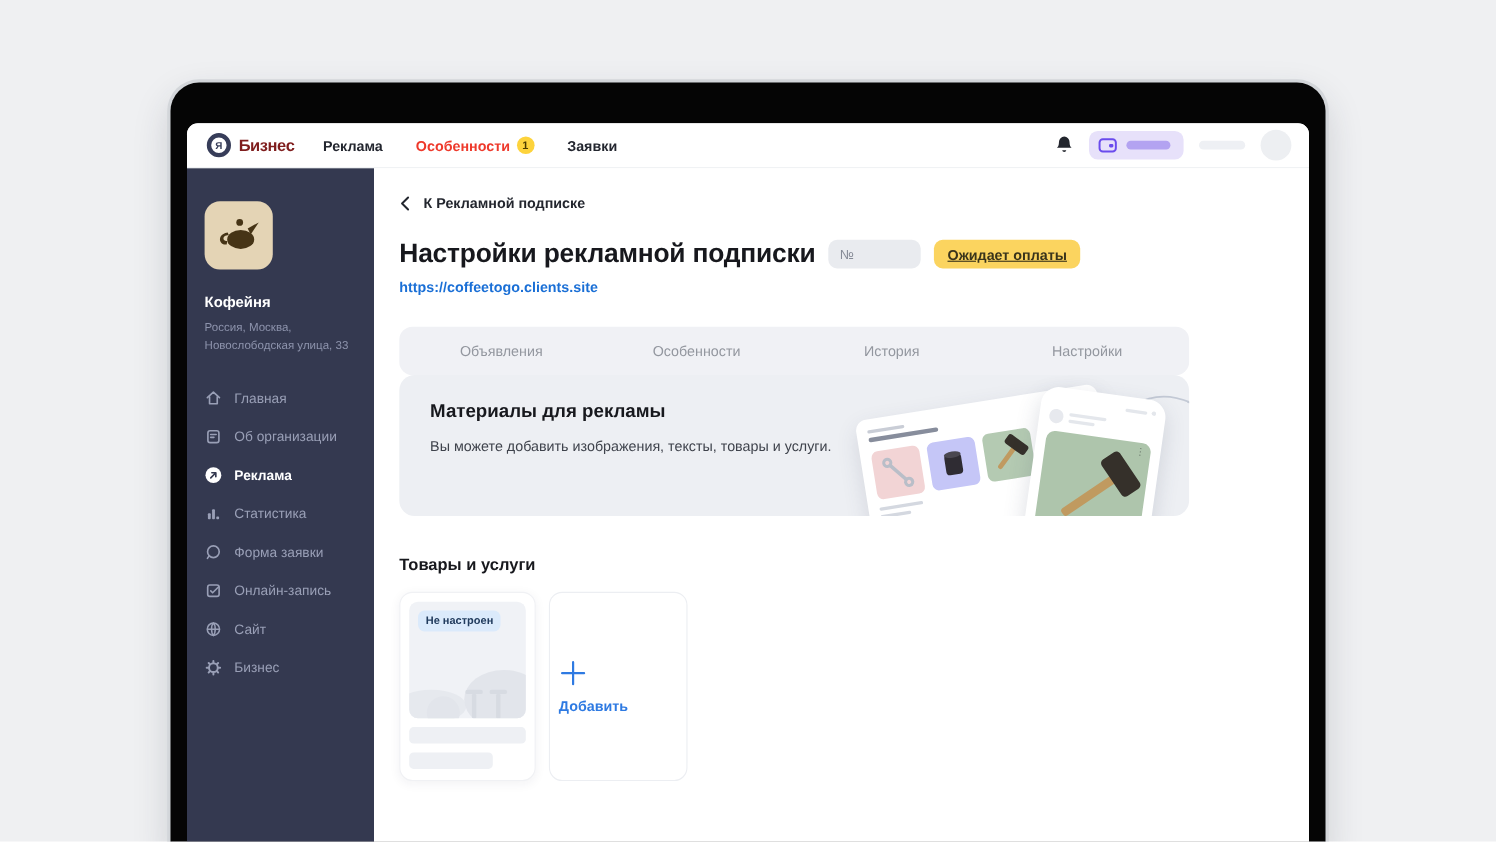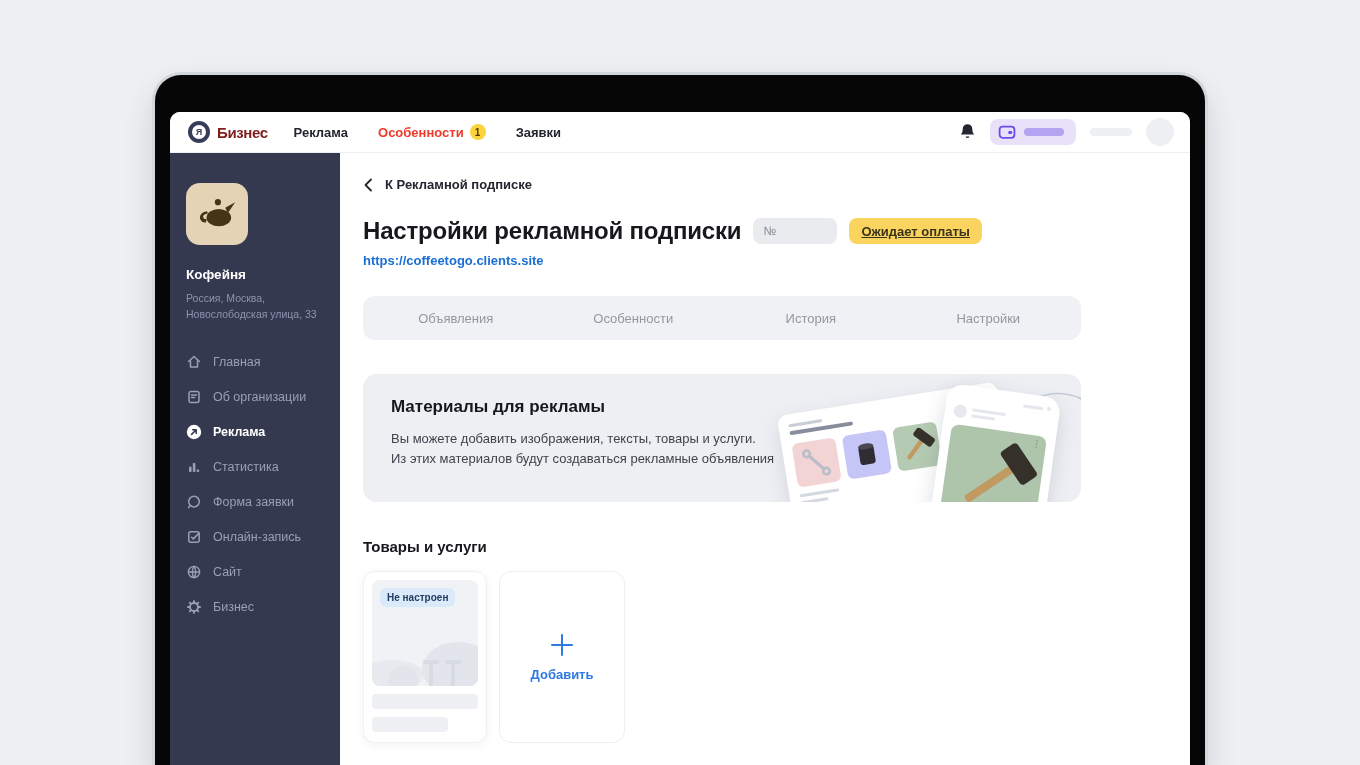--- a/index.html
+++ b/index.html
@@ -48,21 +48,21 @@
     display:flex;align-items:center;padding-left:10px;box-sizing:border-box;}
   .status-badge{height:26px;background:#fbd45f;border-radius:8px;font-size:13px;font-weight:600;color:#39341b;
     display:flex;align-items:center;padding:0 12px;text-decoration:underline;}
   .site-link{margin-top:8px;font-size:13px;font-weight:700;color:#1a6fd6;text-decoration:none;display:inline-block;cursor:pointer;}
 
   .tabs{margin-top:27px;width:718px;height:44px;background:#f0f1f5;border-radius:12px;display:flex;padding:4px;box-sizing:border-box;}
   .tab{flex:1;display:flex;align-items:center;justify-content:center;font-size:13px;color:#93979f;border-radius:9px;cursor:pointer;}
   .tab.active{background:#fff;color:#1e2126;font-weight:500;box-shadow:0 1px 5px rgba(40,50,70,.12);}
 
   
-  .promo{margin-top:34px;width:718px;height:128px;background:#edeff3;border-radius:14px;position:relative;overflow:hidden;}
+  .promo{width:718px;height:128px;background:#edeff3;border-radius:14px;position:relative;overflow:hidden;}
   .promo-text{position:absolute;left:28px;top:23px;z-index:2;}
   .promo-title{font-size:17px;font-weight:700;color:#17181d;}
   .promo-desc{margin-top:12px;font-size:13px;color:#3f434c;line-height:1.5;}
   .promo-illo{position:absolute;left:410px;top:0;width:308px;height:128px;}
   .promo-card{position:absolute;left:12px;top:24px;width:222px;height:122px;background:#fff;border-radius:10px;
     transform:rotate(-9deg);box-shadow:0 8px 20px rgba(60,70,100,.15);padding:10px;box-sizing:border-box;}
   .pc-line1{width:34px;height:3px;background:#c9cdd6;border-radius:2px;}
   .pc-line2{width:64px;height:4px;background:#878d9c;border-radius:2px;margin-top:4px;}
   .pc-tiles{display:flex;gap:7px;margin-top:9px;}
   .pc-tile{width:44px;height:44px;border-radius:6px;position:relative;overflow:hidden;flex:none;}
@@ -94,21 +94,21 @@
   .nc-badge{position:absolute;left:8px;top:8px;background:#dbeafb;color:#223c5e;font-size:10px;font-weight:600;
     padding:4px 7px;border-radius:6px;z-index:2;}
   .land-hill-l{position:absolute;left:-12px;bottom:-4px;width:64px;height:30px;background:#e6e9ee;border-radius:50%;}
   .land-hill-r{position:absolute;right:-16px;bottom:-10px;width:72px;height:54px;background:#e2e5eb;border-radius:50%;}
   .land-bush{position:absolute;left:16px;bottom:-10px;width:30px;height:30px;background:#e2e5eb;border-radius:50%;}
   .tree{position:absolute;bottom:0;width:18px;height:26px;}
   .tree .t-top{width:16px;height:3.5px;background:#d7dbe2;border-radius:2px;margin:0 auto;}
   .tree .t-stem{width:3.5px;height:22px;background:#d7dbe2;margin:0 auto;border-radius:1px;}
   .bar{height:15px;background:#eef0f4;border-radius:4px;margin-top:8px;}
   .bar.short{width:72%;}
-  .card.add{width:126px;display:flex;flex-direction:column;align-items:center;justify-content:center;gap:9px;
+  .card.add{width:126px;display:flex;flex-direction:column;justify-content:center;gap:9px;
     border:1px solid #eceef2;box-shadow:none;}
   .add-label{font-size:13px;font-weight:600;color:#2e7ae2;}
 </style>
 </head>
 <body>
 
 <div class="laptop">
   <div class="screen">
 
     <div class="topbar">
@@ -279,21 +279,20 @@
           <div class="tab">Особенности</div>
           <div class="tab">История</div>
           <div class="tab">Настройки</div>
         </div>
 
         <div class="promo">
           <div class="promo-text">
             <div class="promo-title">Материалы для рекламы</div>
             <div class="promo-desc">
               <div>Вы можете добавить изображения, тексты, товары и услуги.</div>
-              <div>Из этих материалов будут создаваться рекламные объявления</div>
             </div>
           </div>
           <div class="promo-illo">
             <div class="promo-card">
               <div class="pc-line1"></div>
               <div class="pc-line2"></div>
               <div class="pc-tiles">
                 <div class="pc-tile pink">
                   <svg width="44" height="44" viewBox="0 0 40 40">
                       <g transform="rotate(-40 20 20)">

